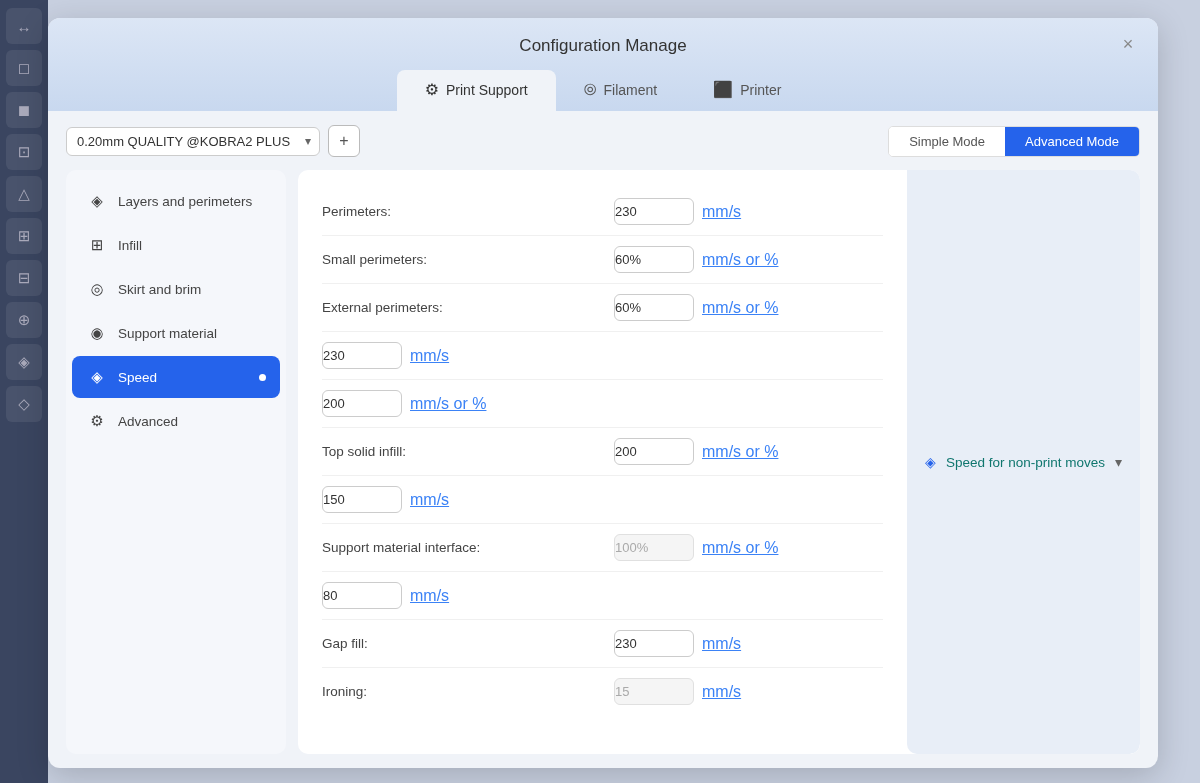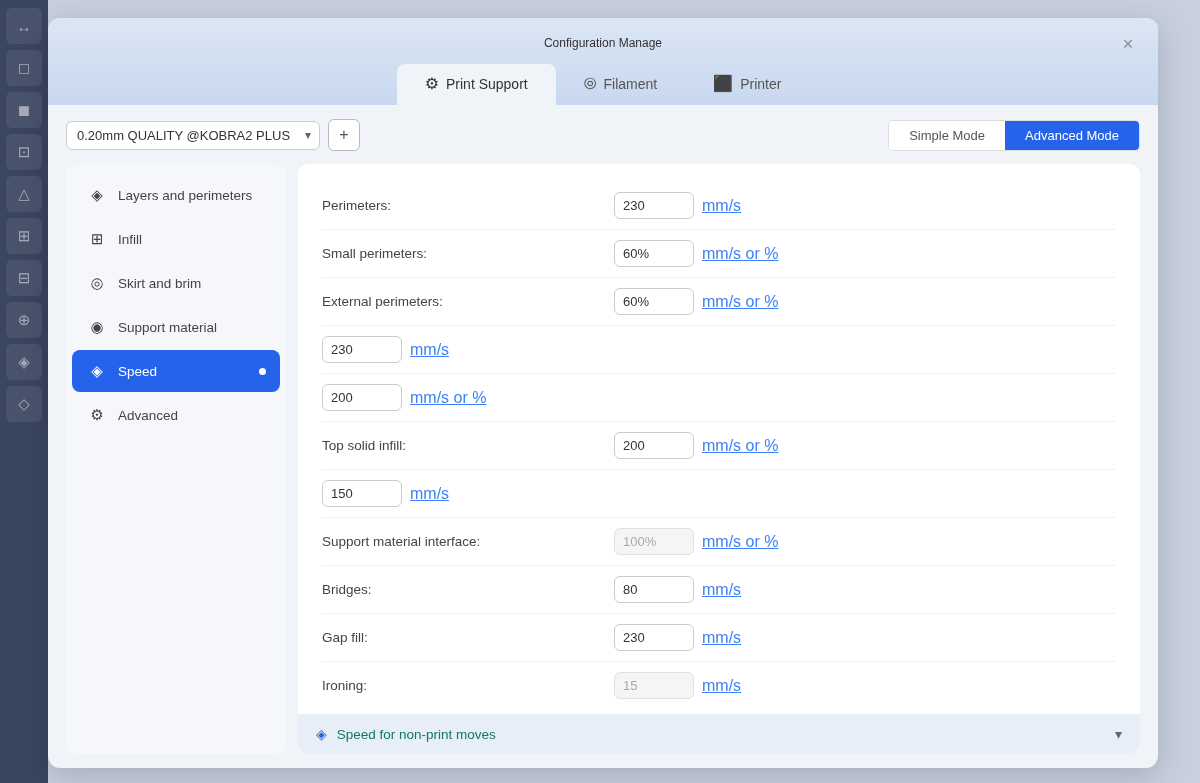--- a/index.html
+++ b/index.html
@@ -29,21 +29,21 @@
     
     .dialog-header {
       background: linear-gradient(180deg, #dce6f5 0%, #c8d8ef 100%);
       padding: 18px 24px 0 24px;
       position: relative;
       flex-shrink: 0;
     }
 
     .dialog-title {
       text-align: center;
-      font-size: 12px;
+      font-size: 17px;
       font-weight: 500;
       color: #333;
       margin-bottom: 14px;
     }
 
     .close-btn {
       position: absolute;
       top: 14px;
       right: 18px;
       width: 24px;
@@ -240,21 +240,21 @@
       flex-shrink: 0;
     }
 
     
     .settings-panel {
       flex: 1;
       background: #fff;
       border-radius: 10px;
       overflow: hidden;
       display: flex;
-      flex-direction: column;
+      flex-direction: row;
       position: relative;
     }
 
     .settings-scroll {
       flex: 1;
       overflow-y: auto;
       padding: 18px 24px;
     }
 
     .settings-scroll::-webkit-scrollbar { width: 8px; }
@@ -282,21 +282,21 @@
       display: flex;
       align-items: center;
       gap: 8px;
       flex: 1;
     }
 
     .setting-input {
       width: 80px;
       border: 1px solid #ccc;
       border-radius: 6px;
-      padding: 5px 8px;
+      padding: 5px 0;
       font-size: 13px;
       color: #333;
       background: #fff;
     }
 
     .setting-input.disabled {
       background: #f5f5f5;
       color: #aaa;
       border-color: #e0e0e0;
     }
@@ -500,21 +500,20 @@
 
           <div class="setting-row">
             <span class="setting-label">Support material interface:</span>
             <div class="setting-input-wrap">
               <input class="setting-input disabled" type="text" value="100%" disabled="" style="">
               <span class="setting-unit">mm/s or %</span>
             </div>
           </div>
 
           <div class="setting-row">
-            <span class="setting-label">Bridges:</span>
             <div class="setting-input-wrap">
               <input class="setting-input" type="text" value="80" style="">
               <span class="setting-unit">mm/s</span>
             </div>
           </div>
 
           <div class="setting-row">
             <span class="setting-label">Gap fill:</span>
             <div class="setting-input-wrap">
               <input class="setting-input" type="text" value="230" style="">

